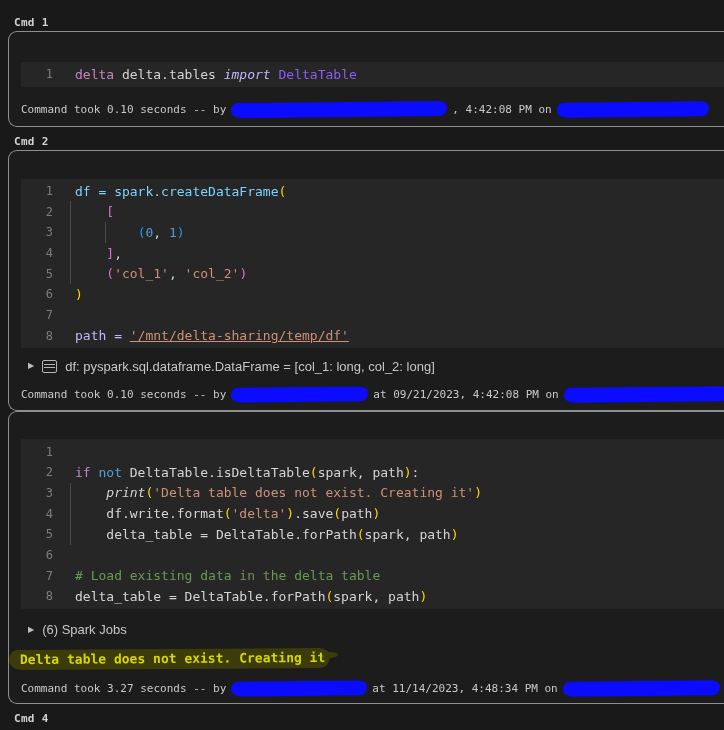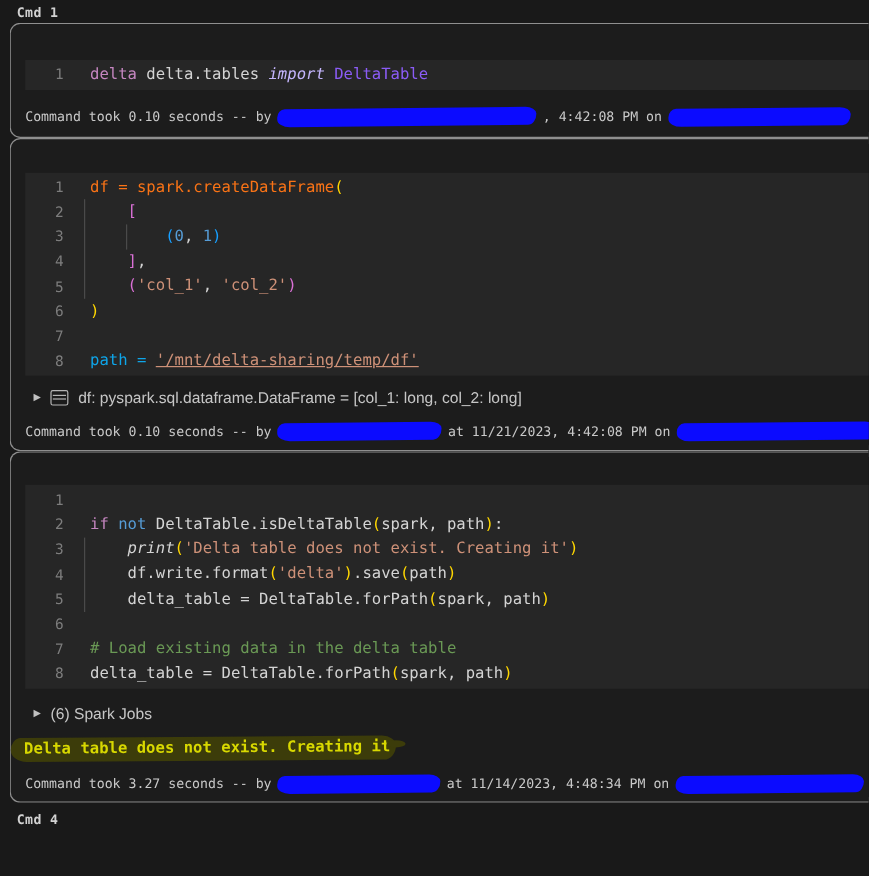--- a/index.html
+++ b/index.html
@@ -7,21 +7,21 @@
     background:#191919;
     font-family:"DejaVu Sans Mono",monospace;
   }
   .nb{padding-top:4px;}
   .cell-label{
     margin:8px 0 2px 14px;
     font:700 11px/13px "DejaVu Sans Mono",monospace;
     color:#d2d2d2;
     letter-spacing:.3px;
   }
-  .nb > .cell:first-child .cell-label{margin-top:0;}
+  .nb > .cell:first-child .cell-label{margin-top:12px;}
   .cell-box{
     margin-left:8px;
     background:#1c1c1c;
     border:1px solid #8f8f8f;
     border-right:none;
     border-radius:9px 0 0 9px;
   }
   .cell-box.c1{padding:30px 0 9px 0;}
   .cell-box.c2{padding:28px 0 8px 0;}
   .cell-box.c3{padding:27px 0 7px 0;}
@@ -124,39 +124,40 @@
     <section class="cell">
       <div class="cell-label">Cmd 1</div>
       <div class="cell-box c1">
         <div class="editor">
           <div class="code-line"><span class="ln">1</span><span class="code-text"><span style="color: rgb(197, 134, 192);">delta</span><span style="color: rgb(212, 212, 212);"> delta.tables </span><span style="color: #c4b5fd; font-style: italic;">import</span><span style="color: #8b5cf6;"> DeltaTable</span></span></div>
         </div>
         <div class="status-row"><span>Command took 0.10 seconds -- by</span><span class="redact" style="width: 216px; background: rgb(11, 11, 255);"></span><span>, 4:42:08 PM on</span><span class="redact" style="width: 152px; background: rgb(11, 11, 255);"></span></div>
       </div>
     </section>
     <section class="cell">
+      <div class="cell-label">Cmd 2</div>
       <div class="cell-box c2">
         <div class="editor">
-          <div class="code-line"><span class="ln">1</span><span class="code-text"><span style="color: #f97316;">df = spark.createDataFrame</span><span style="color: rgb(255, 215, 0);">(</span></span></div>
+          <div class="code-line"><span class="ln">1</span><span class="code-text"><span style="color: #7dd3fc;">df = spark.createDataFrame</span><span style="color: rgb(255, 215, 0);">(</span></span></div>
           <div class="code-line"><span class="ln">2</span><span class="code-text"><span style="color: rgb(212, 212, 212);">    </span><span style="color: rgb(218, 112, 214);">[</span></span></div>
           <div class="code-line"><span class="ln">3</span><span class="code-text"><span style="color: rgb(212, 212, 212);">        </span><span style="color: rgb(23, 159, 255);">(</span><span style="color: rgb(86, 156, 214);">0</span><span style="color: rgb(212, 212, 212);">, </span><span style="color: rgb(86, 156, 214);">1</span><span style="color: rgb(23, 159, 255);">)</span></span></div>
           <div class="code-line"><span class="ln">4</span><span class="code-text"><span style="color: rgb(212, 212, 212);">    </span><span style="color: rgb(218, 112, 214);">]</span><span style="color: rgb(212, 212, 212);">,</span></span></div>
           <div class="code-line"><span class="ln">5</span><span class="code-text"><span style="color: rgb(212, 212, 212);">    </span><span style="color: rgb(218, 112, 214);">(</span><span style="color: rgb(206, 145, 120);">'col_1'</span><span style="color: rgb(212, 212, 212);">, </span><span style="color: rgb(206, 145, 120);">'col_2'</span><span style="color: rgb(218, 112, 214);">)</span></span></div>
           <div class="code-line"><span class="ln">6</span><span class="code-text"><span style="color: rgb(255, 215, 0);">)</span></span></div>
           <div class="code-line"><span class="ln">7</span><span class="code-text"></span></div>
-          <div class="code-line"><span class="ln">8</span><span class="code-text"><span style="color: #0ea5e9;">path = </span><span style="color: rgb(206, 145, 120); text-decoration: underline;">'/mnt/delta-sharing/temp/df'</span></span></div>
+          <div class="code-line"><span class="ln">8</span><span class="code-text"><span style="color: #c4b5fd;">path = </span><span style="color: rgb(206, 145, 120); text-decoration: underline;">'/mnt/delta-sharing/temp/df'</span></span></div>
           <div class="indent-guide" style="left: 84px; top: 43.4px; height: 20.7px;"></div>
           <div class="indent-guide" style="left: 49px; top: 22.7px; height: 82.8px;"></div>
         </div>
         <div class="result-row df">
           <span class="tri">▶</span>
           <span class="tbl-icon"></span>
           <span>df:  pyspark.sql.dataframe.DataFrame = [col_1: long, col_2: long]</span>
         </div>
-        <div class="status-row"><span>Command took 0.10 seconds -- by</span><span class="redact" style="width: 137px; background: rgb(11, 11, 255);"></span><span>at 11/21/2023, 4:42:08 PM on</span><span class="redact" style="width: 166px; background: rgb(11, 11, 255);"></span></div>
+        <div class="status-row"><span>Command took 0.10 seconds -- by</span><span class="redact" style="width: 137px; background: rgb(11, 11, 255);"></span><span>at 09/21/2023, 4:42:08 PM on</span><span class="redact" style="width: 166px; background: rgb(11, 11, 255);"></span></div>
       </div>
     </section>
     <section class="cell">
       <div class="cell-box c3">
         <div class="editor">
           <div class="code-line"><span class="ln">1</span></div>
           <div class="code-line"><span class="ln">2</span><span class="code-text"><span style="color: rgb(197, 134, 192);">if</span><span style="color: rgb(212, 212, 212);"> </span><span style="color: rgb(86, 156, 214);">not</span><span style="color: rgb(212, 212, 212);"> DeltaTable.isDeltaTable</span><span style="color: rgb(255, 215, 0);">(</span><span style="color: rgb(212, 212, 212);">spark, path</span><span style="color: rgb(255, 215, 0);">)</span><span style="color: rgb(212, 212, 212);">:</span></span></div>
           <div class="code-line"><span class="ln">3</span><span class="code-text"><span style="color: rgb(212, 212, 212); font-style: italic;">    print</span><span style="color: rgb(255, 215, 0);">(</span><span style="color: rgb(206, 145, 120);">'Delta table does not exist. Creating it'</span><span style="color: rgb(255, 215, 0);">)</span></span></div>
           <div class="code-line"><span class="ln">4</span><span class="code-text"><span style="color: rgb(212, 212, 212);">    df.write.format</span><span style="color: rgb(255, 215, 0);">(</span><span style="color: rgb(206, 145, 120);">'delta'</span><span style="color: rgb(255, 215, 0);">)</span><span style="color: rgb(212, 212, 212);">.save</span><span style="color: rgb(255, 215, 0);">(</span><span style="color: rgb(212, 212, 212);">path</span><span style="color: rgb(255, 215, 0);">)</span></span></div>
           <div class="code-line"><span class="ln">5</span><span class="code-text"><span style="color: rgb(212, 212, 212);">    delta_table = DeltaTable.forPath</span><span style="color: rgb(255, 215, 0);">(</span><span style="color: rgb(212, 212, 212);">spark, path</span><span style="color: rgb(255, 215, 0);">)</span></span></div>

